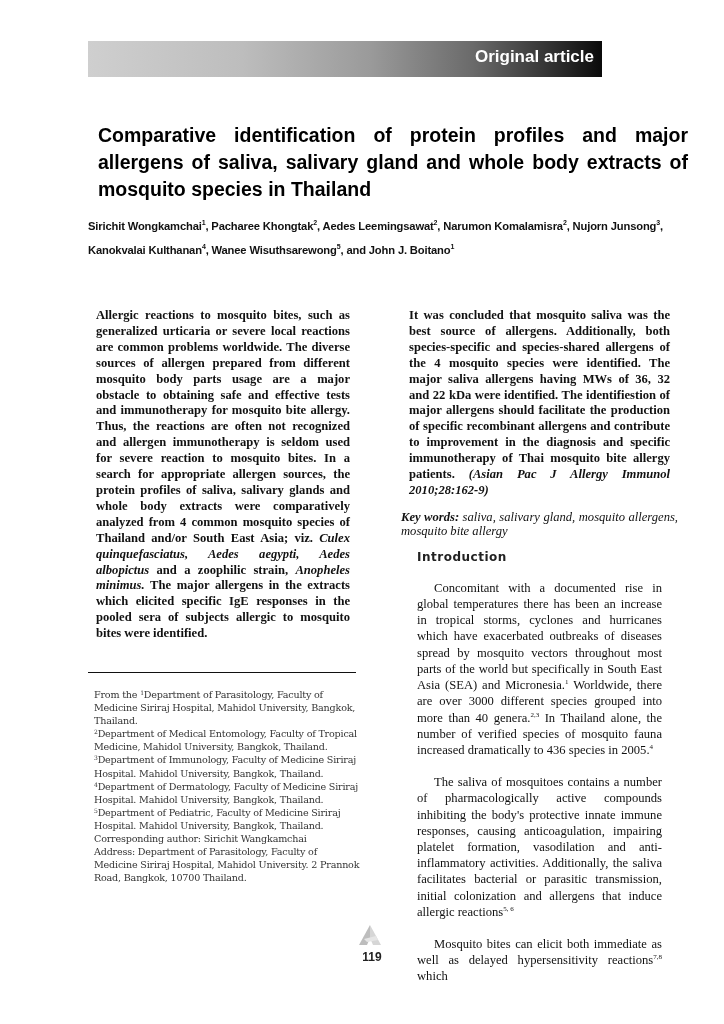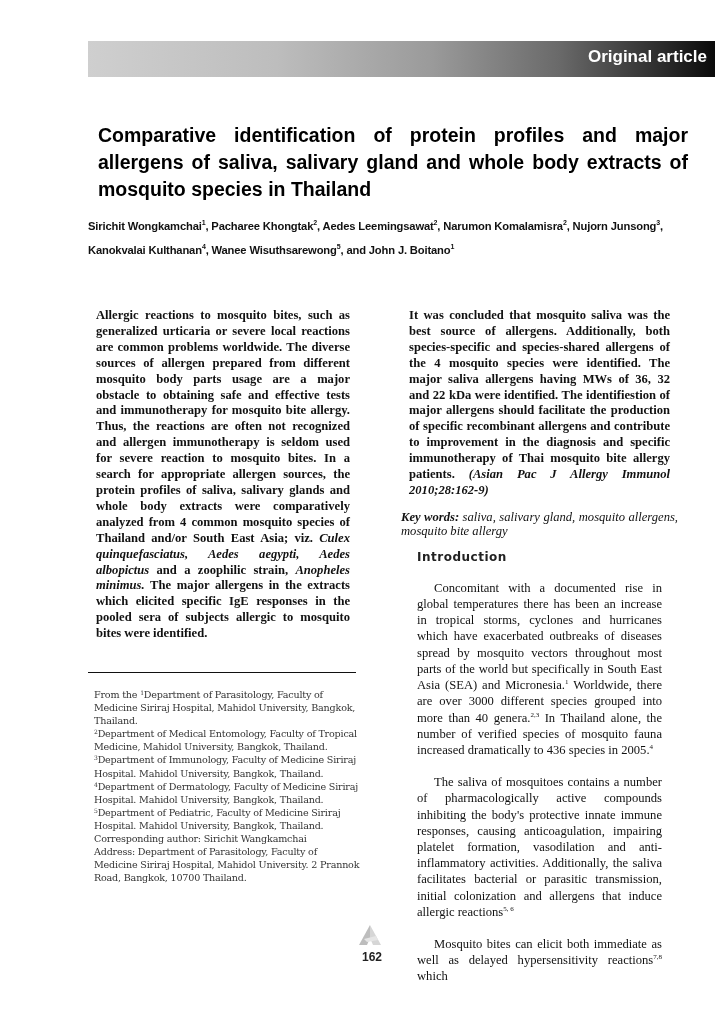--- a/index.html
+++ b/index.html
@@ -1,18 +1,18 @@
 <!DOCTYPE html>
 <html><head>
 <meta charset="utf-8">
 <style>
   html, body { margin: 0; padding: 0; background: #ffffff; }
   body { width: 724px; height: 1024px; position: relative; overflow: hidden; font-family: "Liberation Serif", serif; color: #111; }
   .header-bar {
-    position: absolute; left: 88px; top: 41px; width: 627px; height: 36px;
+    position: absolute; left: 88px; top: 41px; width: 514px; height: 36px;
     background: linear-gradient(to right, #cfcfcf 0%, #bdbdbd 30%, #9a9a9a 55%, #6a6a6a 75%, #2a2a2a 92%, #0a0a0a 100%);
   }
   .header-label {
     position: absolute; right: 8px; top: 6px;
     font-family: "Liberation Sans", sans-serif; font-weight: bold; font-size: 17px; color: #ffffff;
   }
   .title {
     position: absolute; left: 88px; top: 112px; width: 590px;
     font-family: "Liberation Sans", sans-serif; font-weight: bold; font-size: 19.5px; line-height: 27px;
     text-align: justify; text-align-last: left; color: #000;
@@ -103,13 +103,13 @@
   <p class="body-text"><span>Concomitant with a documented rise in global temperatures there has been an increase in tropical storms, cyclones and hurricanes which have exacerbated outbreaks of diseases spread by mosquito vectors throughout most parts of the world but specifically in South East Asia (SEA) and Micronesia.</span><sup>1</sup><span> Worldwide, there are over 3000 different species grouped into more than 40 genera.</span><sup>2,3</sup><span> In Thailand alone, the number of verified species of mosquito fauna increased dramatically to 436 species in 2005.</span><sup>4</sup></p>
   <p class="body-text"><span>The saliva of mosquitoes contains a number of pharmacologically active compounds inhibiting the body's protective innate immune responses, causing anticoagulation, impairing platelet formation, vasodilation and anti-inflammatory activities. Additionally, the saliva facilitates bacterial or parasitic transmission, initial colonization and allergens that induce allergic reactions</span><sup>5, 6</sup></p>
   <p class="body-text"><span>Mosquito bites can elicit both immediate as well as delayed hypersensitivity reactions</span><sup>7,8</sup><span> which</span></p>
 </div>
 
 <svg class="footer-logo" viewBox="0 0 24 22">
   <polygon points="12,1 23,21 15,21 12,14" fill="#d6d6d6"></polygon>
   <polygon points="12,1 1,21 9,21 12,14" fill="#bdbdbd"></polygon>
   <polygon points="6,15 18,12 20,16 9,18" fill="#e6e6e6"></polygon>
 </svg>
-<div class="page-number">162</div>
+<div class="page-number">119</div>
 
 </body></html>

